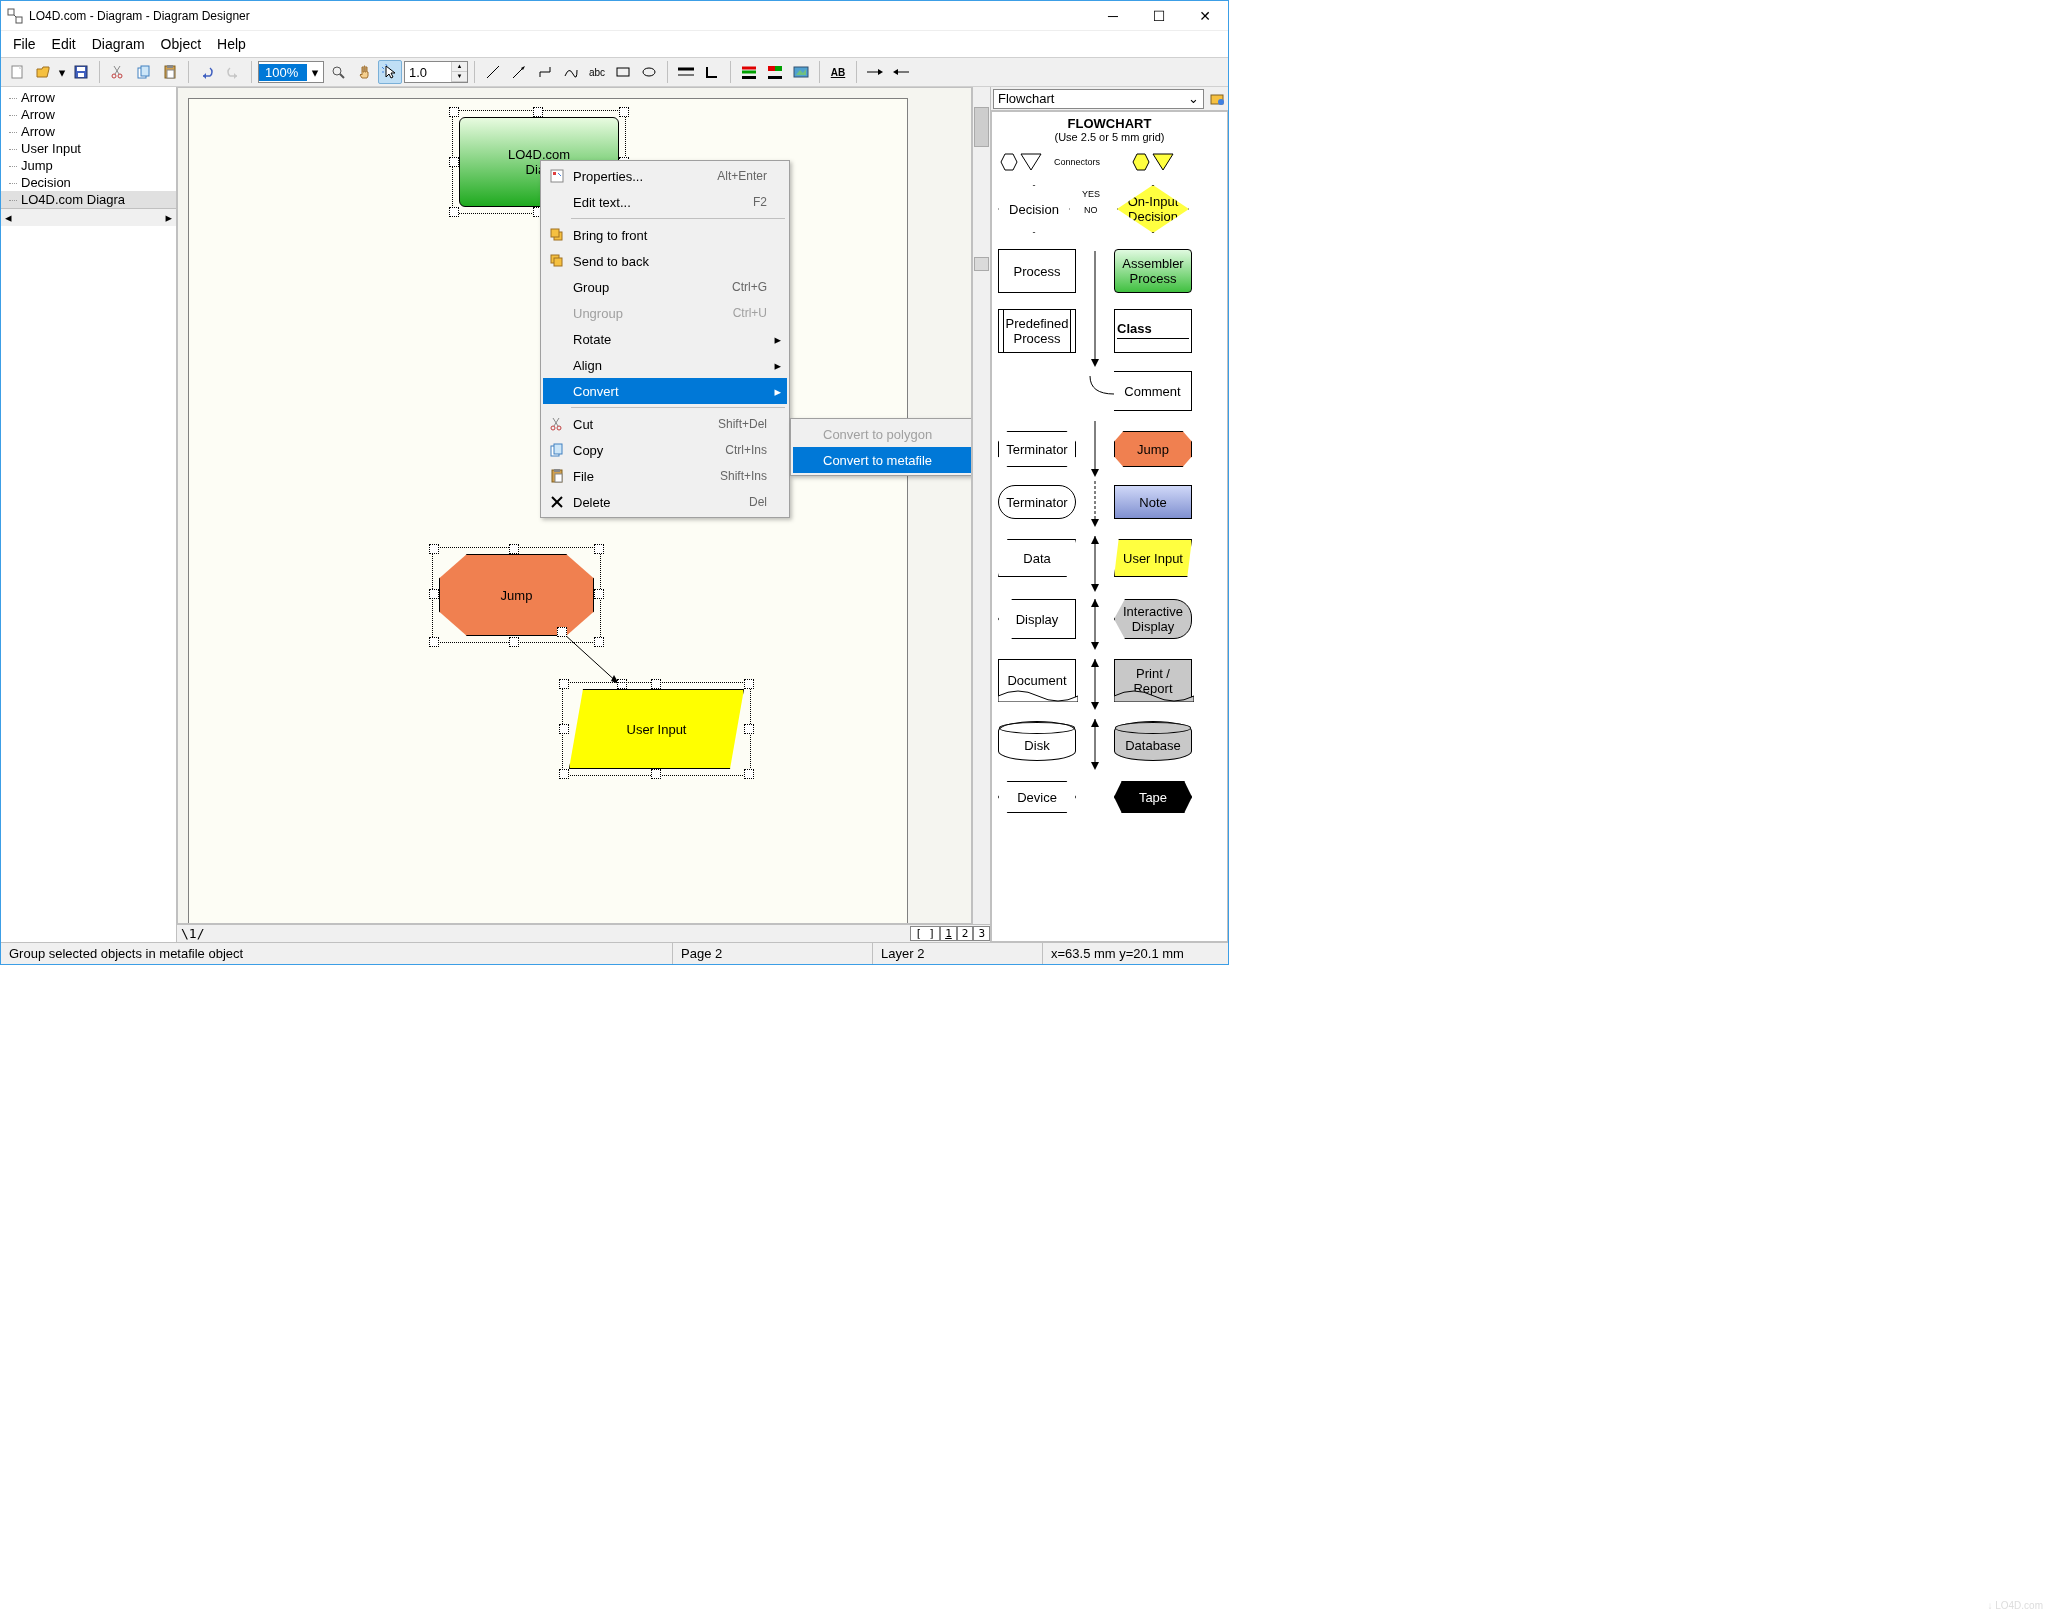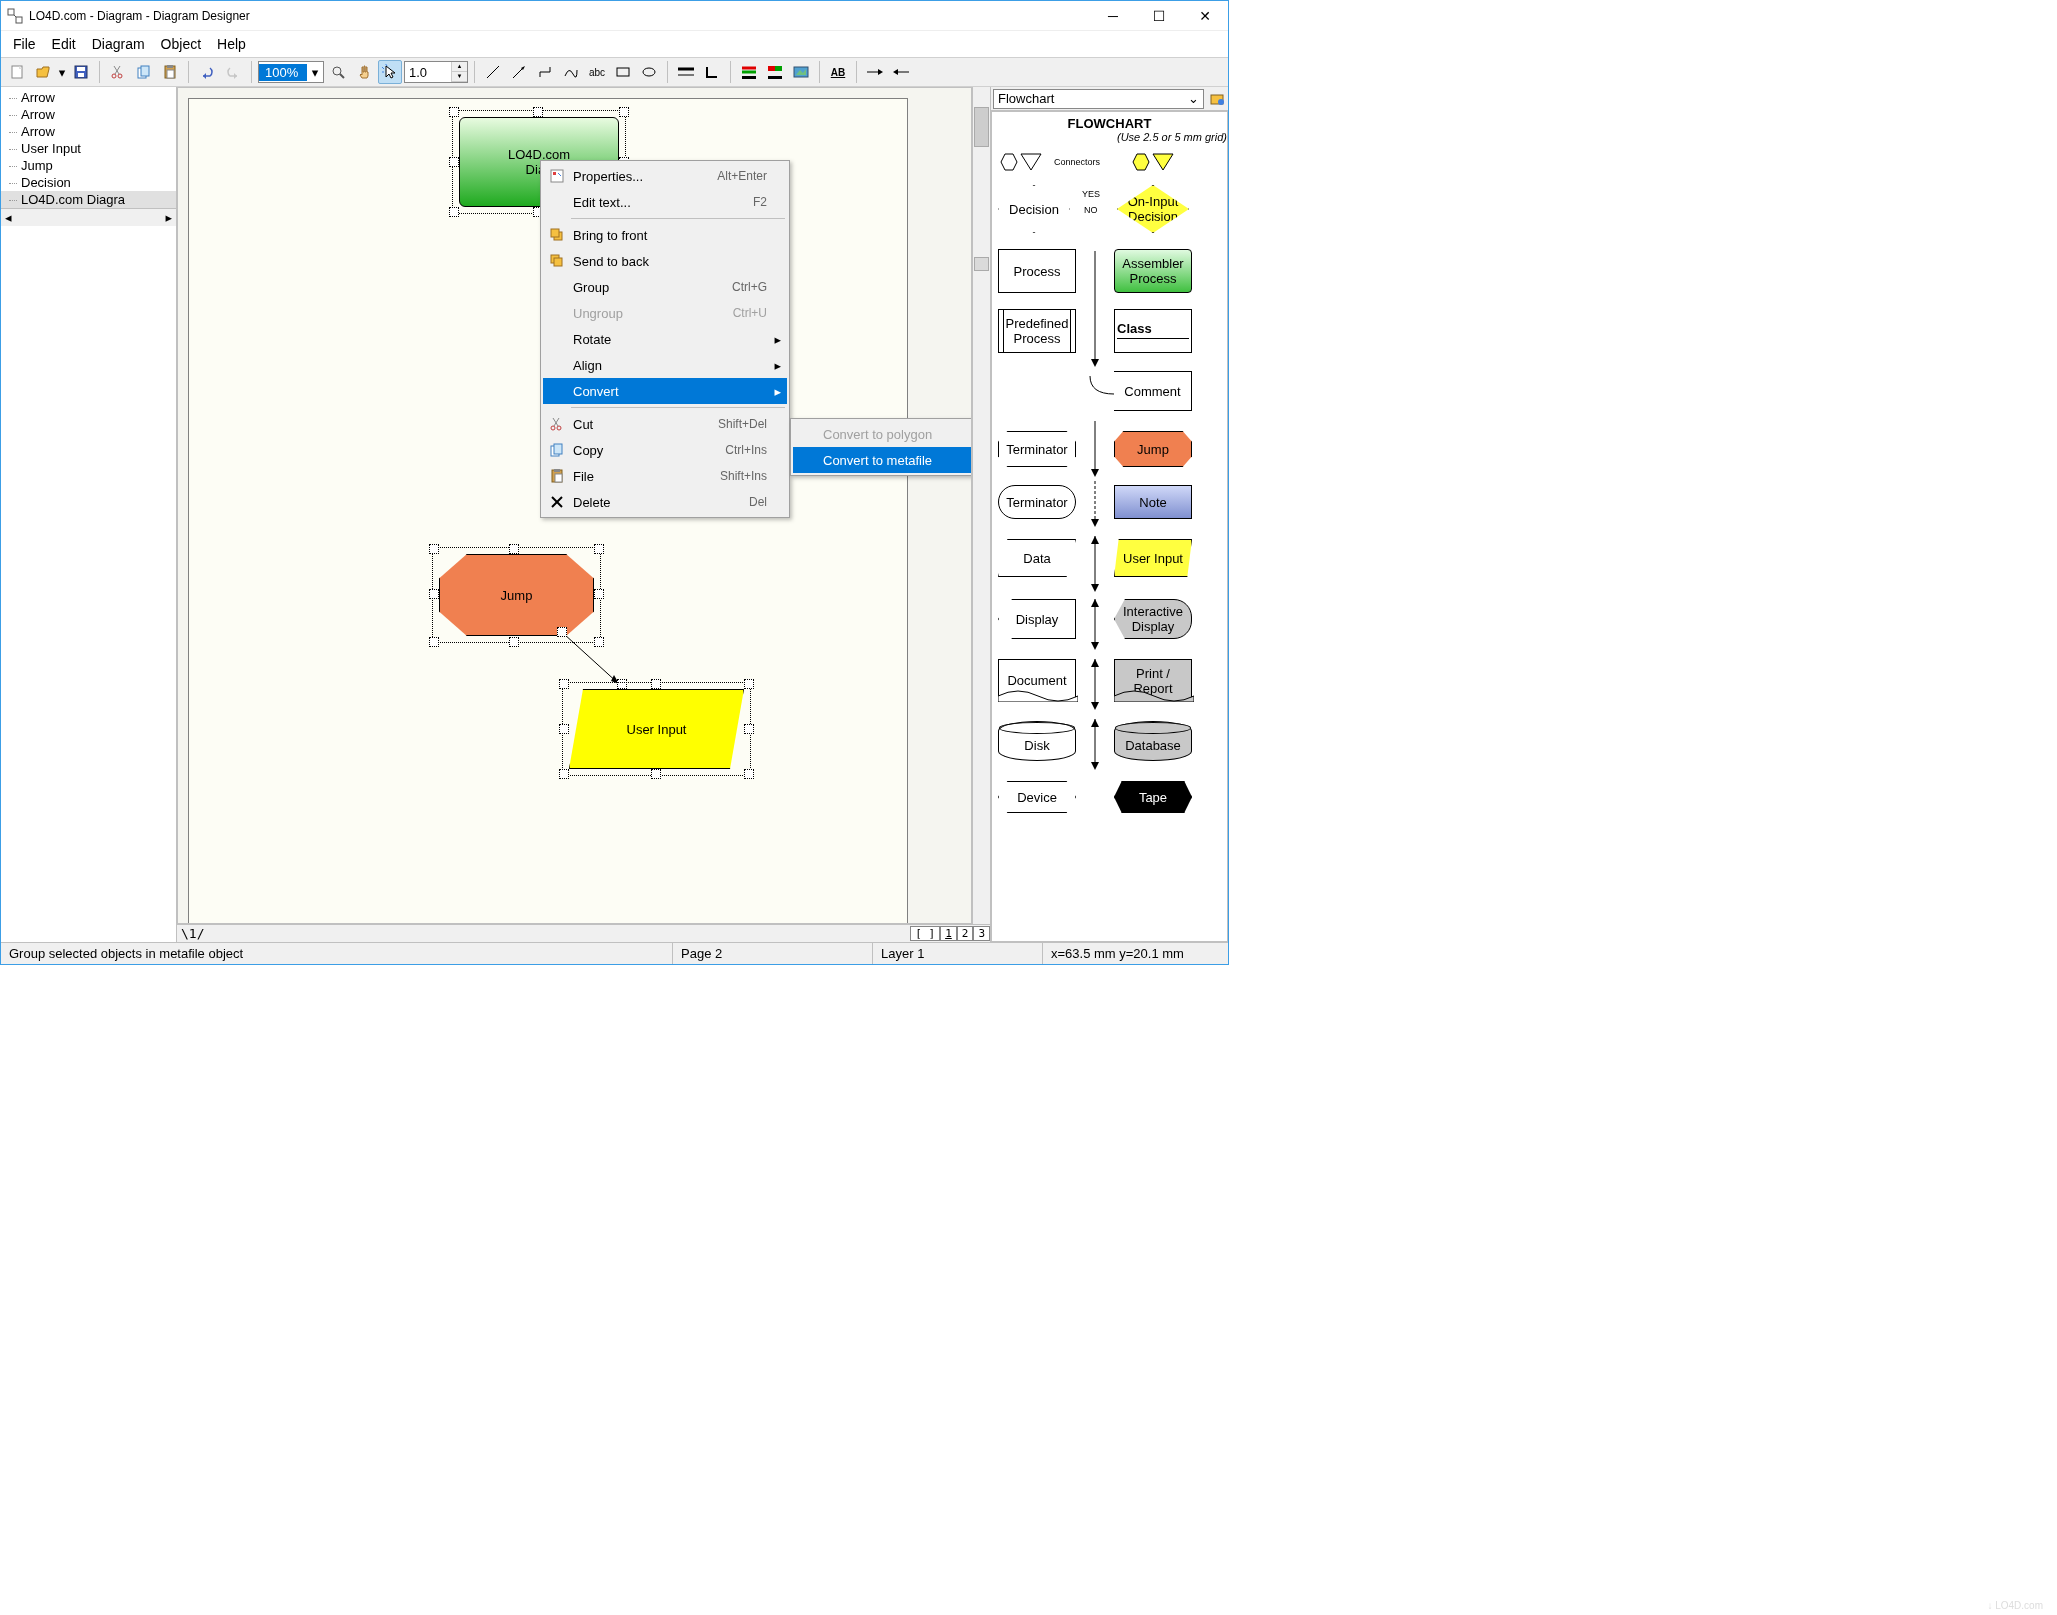--- a/index.html
+++ b/index.html
@@ -40,21 +40,21 @@
 .vscroll{width:18px;background:#f0f0f0;border-left:1px solid #c0c0c0;position:relative}
 .vscroll .thumb{position:absolute;left:1px;width:15px;background:#cdcdcd;border:1px solid #aaa}
 .hscroll{height:18px;display:flex;background:#f0f0f0;border-top:1px solid #c0c0c0;align-items:center}
 .hscroll .tabs{margin-left:auto;display:flex;gap:0;font-size:11px}
 .hscroll .ptab{border:1px solid #888;padding:0 4px;background:#fff;font-family:monospace;font-size:11px}
 .right-panel{width:238px;border-left:1px solid #c0c0c0;display:flex;flex-direction:column;background:#f0f0f0}
 .palette-head{height:24px;display:flex;align-items:center;border-bottom:1px solid #c0c0c0;background:#f0f0f0}
 .palette-head .combo{flex:1;display:flex;align-items:center;border:1px solid #888;background:#fff;height:20px;margin:2px;padding:0 4px;justify-content:space-between}
 .palette-body{flex:1;background:#fff;overflow:auto;position:relative;border:1px solid #c0c0c0;margin:0}
 .pal-title{text-align:center;font-weight:bold;font-size:13px;padding-top:4px}
-.pal-sub{text-align:right;font-style:italic;font-size:11px;padding-bottom:6px}
+.pal-sub{text-align:center;font-size:11px;padding-bottom:6px}
 .pal-grid{position:relative;height:840px}
 .pal-shape{position:absolute;font-size:9px;display:flex;align-items:center;justify-content:center;text-align:center;border:1px solid #000;background:#fff}
 .pal-label{position:absolute;font-size:9px}
 .pal-arrow{position:absolute}
 .statusbar{height:22px;border-top:1px solid #c0c0c0;display:flex;align-items:center;background:#f0f0f0;font-size:13px}
 .statusbar .cell{padding:0 8px;border-right:1px solid #c0c0c0;height:100%;display:flex;align-items:center}
 .statusbar .cell.fill{flex:1}
 .ctx-menu{position:absolute;background:#f0f0f0;border:1px solid #a0a0a0;box-shadow:2px 2px 4px rgba(0,0,0,.25);padding:2px;z-index:100}
 .ctx-item{display:flex;align-items:center;height:26px;padding:0 20px 0 30px;position:relative;white-space:nowrap}
 .ctx-item .lbl{flex:1}
@@ -627,18 +627,18 @@
             </div>
         </div>
       </div>
     </div>
 
   </div>
 
   <div class="statusbar">
     <div class="cell fill">Group selected objects in metafile object</div>
     <div class="cell" style="width:200px">Page 2</div>
-    <div class="cell" style="width:170px">Layer 1</div>
+    <div class="cell" style="width:170px">Layer 2</div>
     <div class="cell" style="width:185px;border-right:0">x=63.5 mm  y=20.1 mm</div>
   </div>
 
   <div class="watermark">↓ LO4D.com</div>
 </div>
 
 </body></html>

